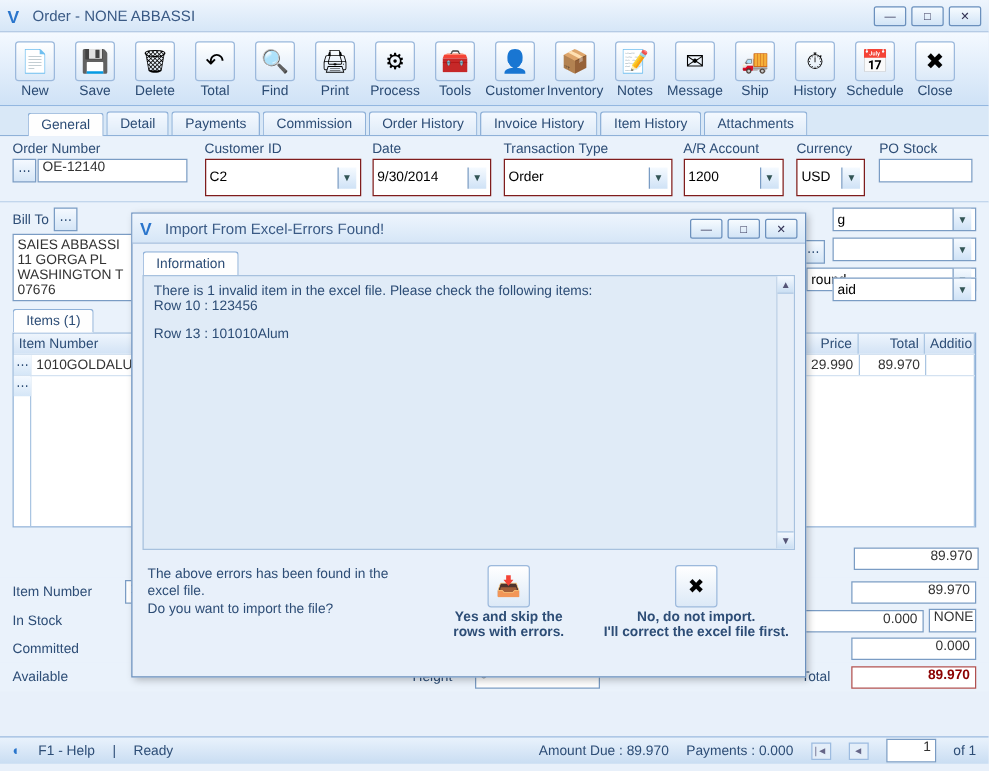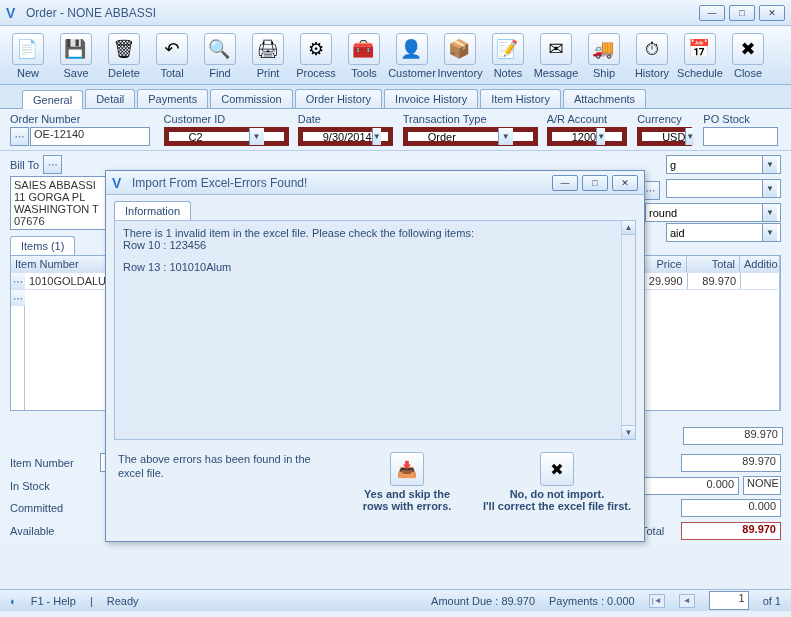--- a/index.html
+++ b/index.html
@@ -22,21 +22,21 @@
 .tabs { display:flex; padding:4px 22px 0; border-bottom:1px solid #8fb1d8; background:#d9e8f7;}
 .tab { padding:3px 10px; border:1px solid #8fb1d8; border-bottom:none; background:linear-gradient(#f4f9ff,#dfebf8); margin-right:2px; border-radius:3px 3px 0 0; color:#2d4d76; cursor:pointer;}
 .tab.active { background:#fefefe; position:relative; top:1px;}
 
 
 .formrow { background:#eaf2fb; padding:4px 10px; display:flex; gap:8px; border-bottom:1px solid #b5cde7;}
 .fld { display:flex; flex-direction:column; }
 .fld label { color:#2d4d76; margin-bottom:2px; }
 .inpwrap { display:flex; align-items:center; }
 .inp { border:1px solid #7a9cc4; background:#fff; height:19px; padding:0 3px; color:#333;}
-.dd { border:5px solid #7f1d1d; background:#fff; height:19px; display:flex; align-items:center; padding:0 20px;}
+.dd { border:1px solid #7f1d1d; background:#fff; height:30px; display:flex; align-items:center; padding:0 3px;}
 .ddbtn { width:15px; height:17px; border-left:1px solid #7a9cc4; background:linear-gradient(#f5faff,#cfe2f6); display:flex; align-items:center; justify-content:center; font-size:8px; color:#355; margin-left:auto; cursor:pointer;}
 .dotbtn { width:19px; height:19px; border:1px solid #7a9cc4; background:linear-gradient(#f4f9ff,#d5e6f7); display:flex; align-items:center; justify-content:center; font-size:10px; color:#2d4d76; cursor:pointer; margin-right:1px;}
 
 
 .body2 { padding:4px 10px; background:#eaf2fb; position:relative;}
 .billto { display:flex; align-items:center; gap:4px; margin-bottom:2px;}
 .billbox { width:130px; height:54px; border:1px solid #7a9cc4; background:#fff; padding:2px 3px; color:#333; line-height:12px; font-size:10px;}
 .itemstabs { display:flex; margin-top:6px;}
 .itemtab { padding:3px 10px; border:1px solid #8fb1d8; border-bottom:none; background:#fefefe; border-radius:3px 3px 0 0; color:#2d4d76;}
 .grid { border:1px solid #8fb1d8; background:#fff; }
@@ -232,21 +232,21 @@
       <div class="ddbtn">▼</div>
     </div>
   <div class="rightdd" style="right:10px; top:28px; width:115px">
       <div class="ddbtn">▼</div>
     </div>
   <div style="position:absolute; right:130px; top:30px" class="dotbtn">⋯</div>
   <div class="rightdd" style="right:10px; top:52px; width:136px">
       <span>round</span>
       <div class="ddbtn">▼</div>
     </div>
-  <div class="rightdd" style="right:10px; top:72px; width:115px">
+  <div class="rightdd" style="right:10px; top:60px; width:115px">
       <span>aid</span>
       <div class="ddbtn">▼</div>
     </div>
 
   <div class="itemstabs">
     <div class="itemtab">Items (1)</div>
   </div>
   <div class="grid">
     <div class="gridhdr">
       <div class="gcell" style="width:108px">Item Number</div>
@@ -337,20 +337,21 @@
     <div style="height:10px"></div>
     <div>Row 13 : 101010Alum</div>
     <div class="scroll">
       <div class="sbtn">▲</div>
       <div class="sbtn bot">▼</div>
     </div>
   </div>
   <div class="mfoot">
     <div class="msg">
       <div>The above errors has been found in the excel file.</div>
+      <div>Do you want to import the file?</div>
     </div>
     <div class="mopt">
       <div class="micon">📥</div>
       <div class="mlbl" style="white-space:pre-line">Yes and skip the
 rows with errors.</div>
     </div>
     <div class="mopt">
       <div class="micon">✖</div>
       <div class="mlbl" style="white-space:pre-line">No, do not import.
 I'll correct the excel file first.</div>

